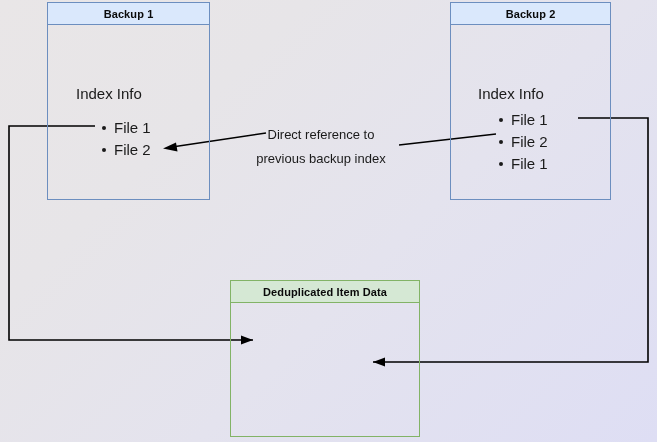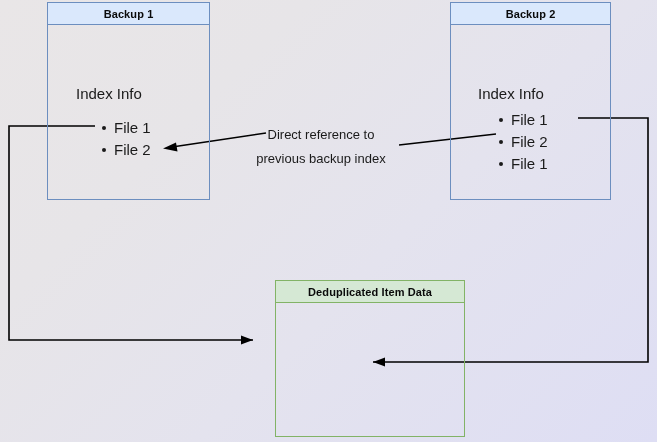--- a/index.html
+++ b/index.html
@@ -168,20 +168,20 @@
     <div class="box-body">
       <div class="section-title" style="left:27px; top:46px;">Index Info</div>
       <ul class="bullets" style="left:47px; top:84px;">
         <li>File 1</li>
         <li>File 2</li>
         <li>File 1</li>
       </ul>
     </div>
   </div>
 
-  <div class="box green" style="left:230px; top:280px; width:190px; height:157px;margin-left:45px;">
+  <div class="box green" style="left:230px; top:280px; width:190px; height:157px;">
     <div class="box-header">Deduplicated Item Data</div>
   </div>
 
   <div class="edge-label" style="left:246px; top:123px; width:150px;">Direct reference to
 previous backup index</div>
 
 </div>
 
 </body></html>

